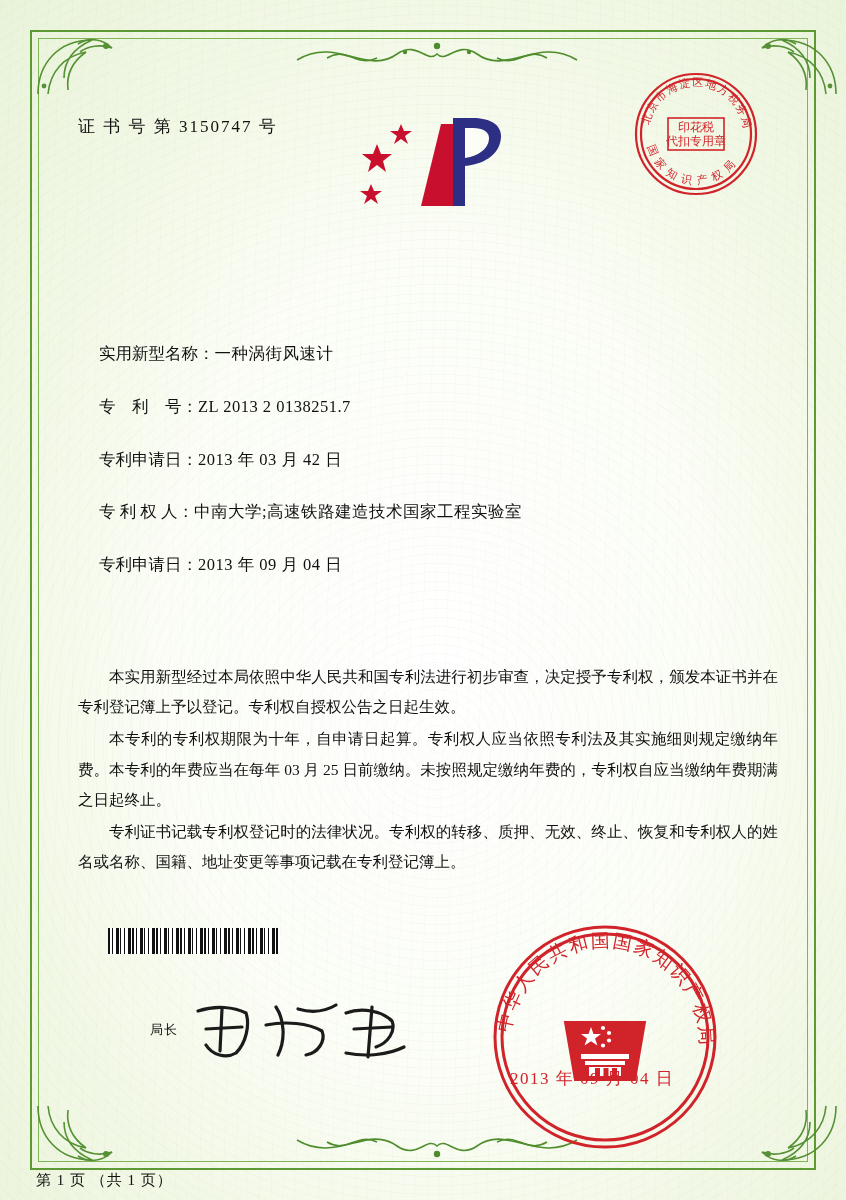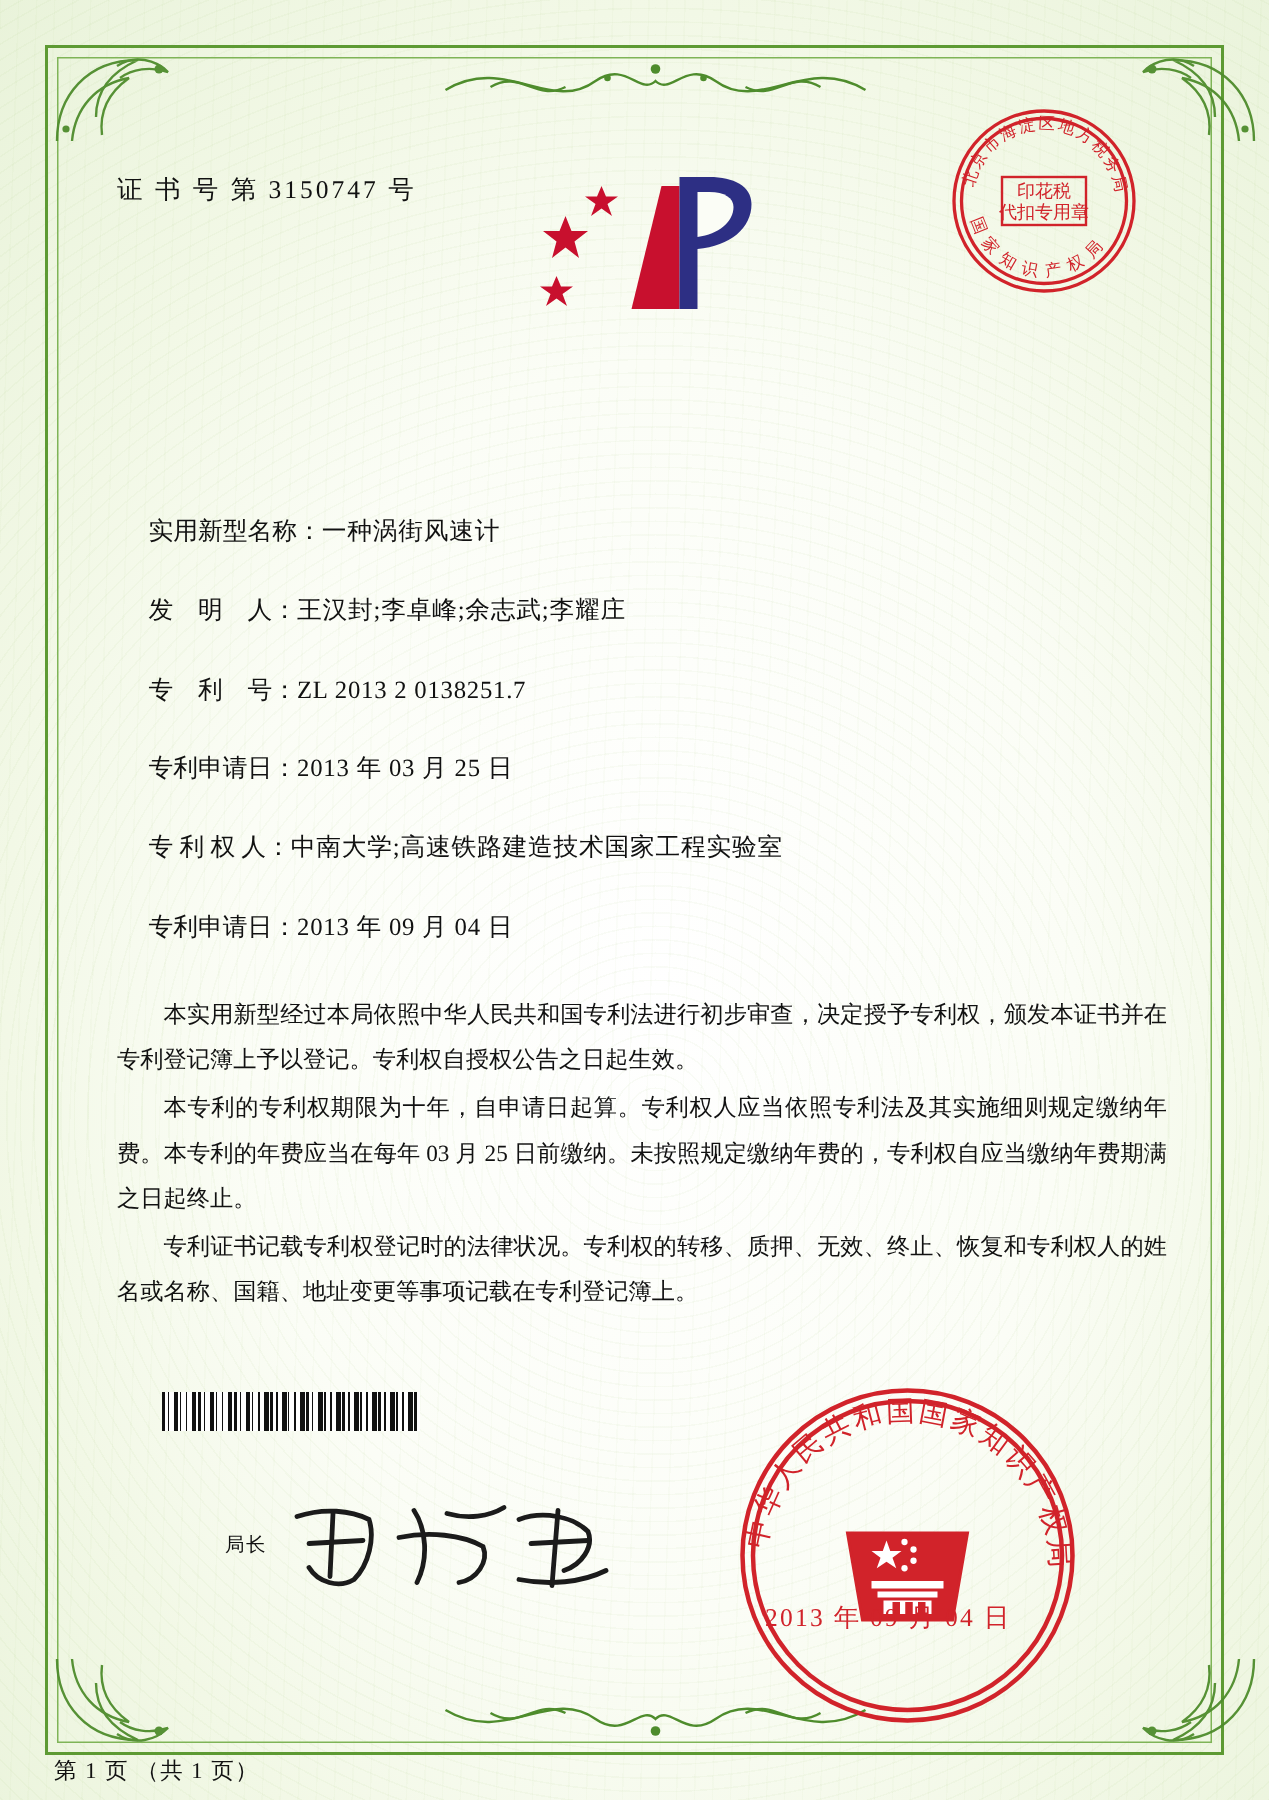--- a/index.html
+++ b/index.html
@@ -295,27 +295,24 @@
         <text x="66" y="77" text-anchor="middle" font-size="12" fill="#d1232a" font-family="'Liberation Serif', serif">代扣专用章</text>
       </svg>
     </div>
 
 
     <div class="fields">
       <div class="field">
         <span class="lbl">实用新型名称：</span><span class="val">一种涡街风速计</span>
       </div>
       <div class="field">
-        <span class="lbl">发　明　人：</span><span class="val">王汉封;李卓峰;余志武;李耀庄</span>
-      </div>
-      <div class="field">
         <span class="lbl">专　利　号：</span><span class="val">ZL 2013 2 0138251.7</span>
       </div>
       <div class="field">
-        <span class="lbl">专利申请日：</span><span class="val">2013 年 03 月 25 日</span>
+        <span class="lbl">专利申请日：</span><span class="val">2013 年 03 月 42 日</span>
       </div>
       <div class="field">
         <span class="lbl">专 利 权 人：</span><span class="val">中南大学;高速铁路建造技术国家工程实验室</span>
       </div>
       <div class="field">
         <span class="lbl">专利申请日：</span><span class="val">2013 年 09 月 04 日</span>
       </div>
     </div>
 
     <div class="body-text">

